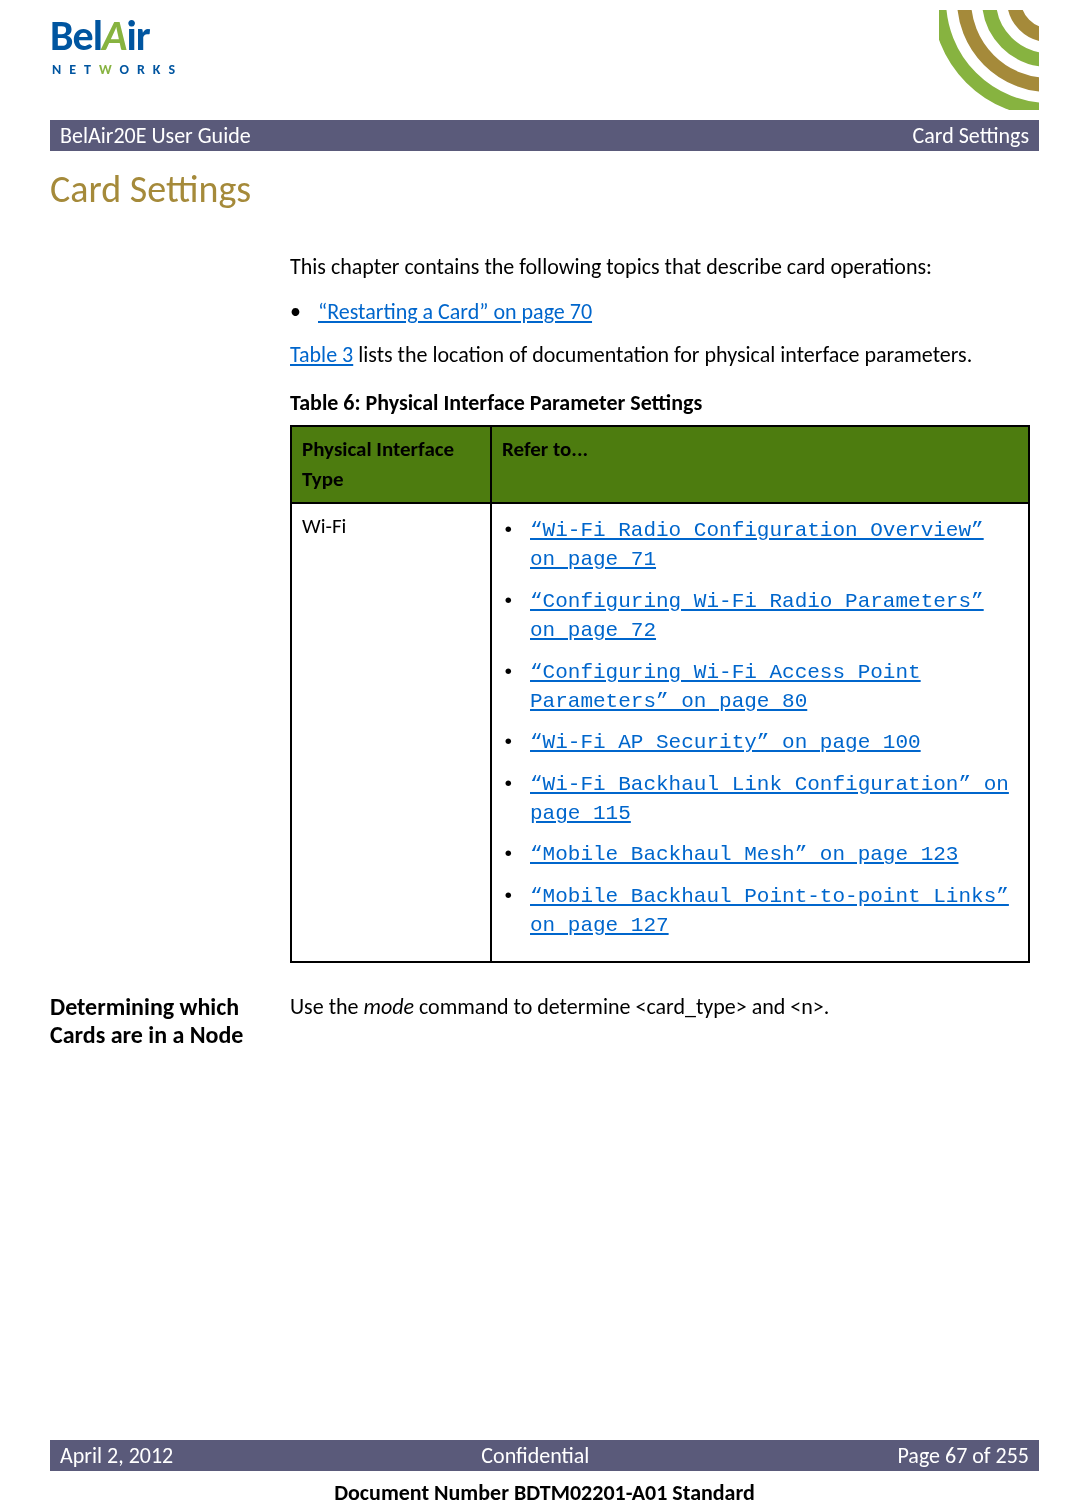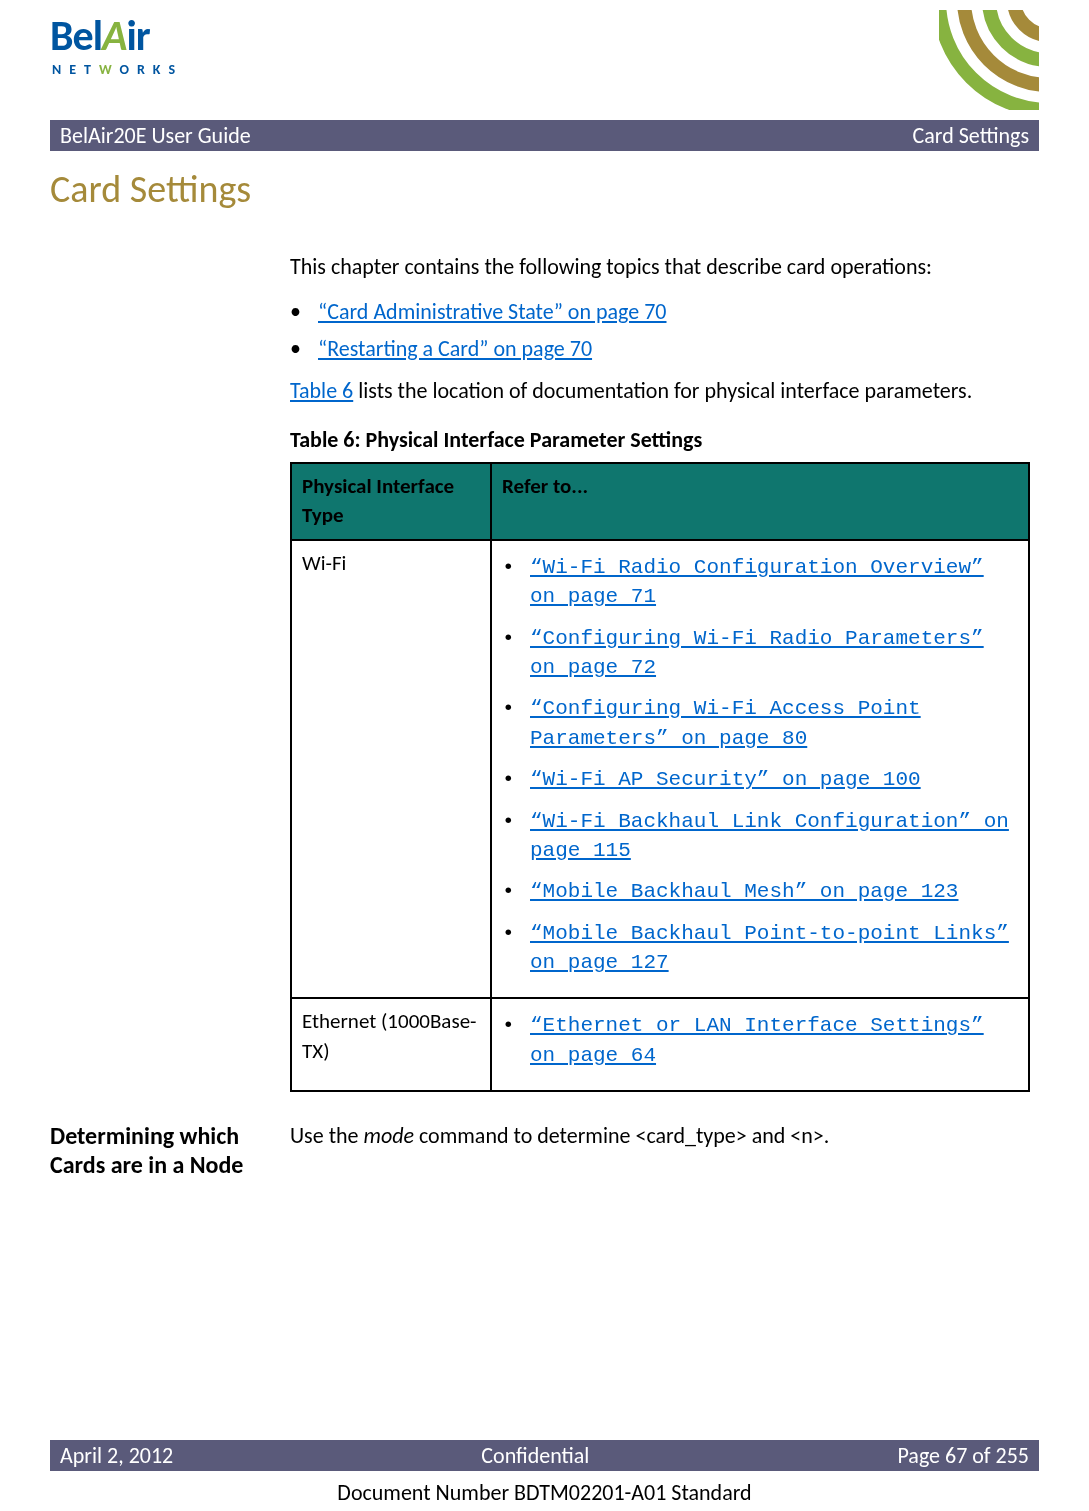--- a/index.html
+++ b/index.html
@@ -116,21 +116,21 @@
     font-size: 21px;
   }
   table.iface th, table.iface td {
     border: 2px solid #000;
     padding: 8px 10px;
     vertical-align: top;
     text-align: left;
   }
   table.iface th {
     font-weight: 700;
-    background: #0f766e;
+    background: #4d7c0f;
   }
   table.iface ul {
     list-style: none;
     padding-left: 0;
     margin: 0;
   }
   table.iface ul li {
     margin: 4px 0 12px 0;
     padding-left: 28px;
     text-indent: -28px;
@@ -179,21 +179,21 @@
     font-size: 22px;
     font-weight: 500;
   }
   .doc-num {
     position: absolute;
     left: 0;
     right: 0;
     bottom: 5px;
     text-align: center;
     font-size: 22px;
-    font-weight: 400;
+    font-weight: 700;
   }
 </style>
 </head>
 <body>
 
 <div class="page">
 
   <div class="top-header">
     <div class="logo">
       <div class="logo-main">
@@ -224,26 +224,25 @@
     <span>BelAir20E User Guide</span>
     <span>Card Settings</span>
   </div>
 
   <div class="chapter-title">Card Settings</div>
 
   <div class="body-col">
     <div class="intro">This chapter contains the following topics that describe card operations:</div>
 
     <ul class="topics">
-      <li><span class="xref">“Card Administrative State” on page 70</span></li>
       <li><span class="xref">“Restarting a Card” on page 70</span></li>
     </ul>
 
     <div class="para">
-      <span class="plain-link">Table 6</span><span> lists the location of documentation for physical interface parameters.</span>
+      <span class="plain-link">Table 3</span><span> lists the location of documentation for physical interface parameters.</span>
     </div>
 
     <div class="table-caption">Table 6: Physical Interface Parameter Settings</div>
 
     <table class="iface">
       <thead>
         <tr>
           <th style="width:200px">Physical Interface Type</th>
           <th>Refer to...</th>
         </tr>
@@ -256,28 +255,20 @@
               <li><span class="xref">“Wi-Fi Radio Configuration Overview” on page 71</span></li>
               <li><span class="xref">“Configuring Wi-Fi Radio Parameters” on page 72</span></li>
               <li><span class="xref">“Configuring Wi-Fi Access Point Parameters” on page 80</span></li>
               <li><span class="xref">“Wi-Fi AP Security” on page 100</span></li>
               <li><span class="xref">“Wi-Fi Backhaul Link Configuration” on page 115</span></li>
               <li><span class="xref">“Mobile Backhaul Mesh” on page 123</span></li>
               <li><span class="xref">“Mobile Backhaul Point-to-point Links” on page 127</span></li>
             </ul>
           </td>
         </tr>
-        <tr>
-          <td>Ethernet (1000Base-TX)</td>
-          <td>
-            <ul>
-              <li><span class="xref">“Ethernet or LAN Interface Settings” on page 64</span></li>
-            </ul>
-          </td>
-        </tr>
       </tbody>
     </table>
   </div>
 
   <div class="section-row">
     <div class="side-heading">Determining which Cards are in a Node</div>
     <div class="section-body">
       <div class="use-para">
         <span>Use the </span><span class="italic">mode</span><span> command to determine &lt;card_type&gt; and &lt;n&gt;.</span>
       </div>

